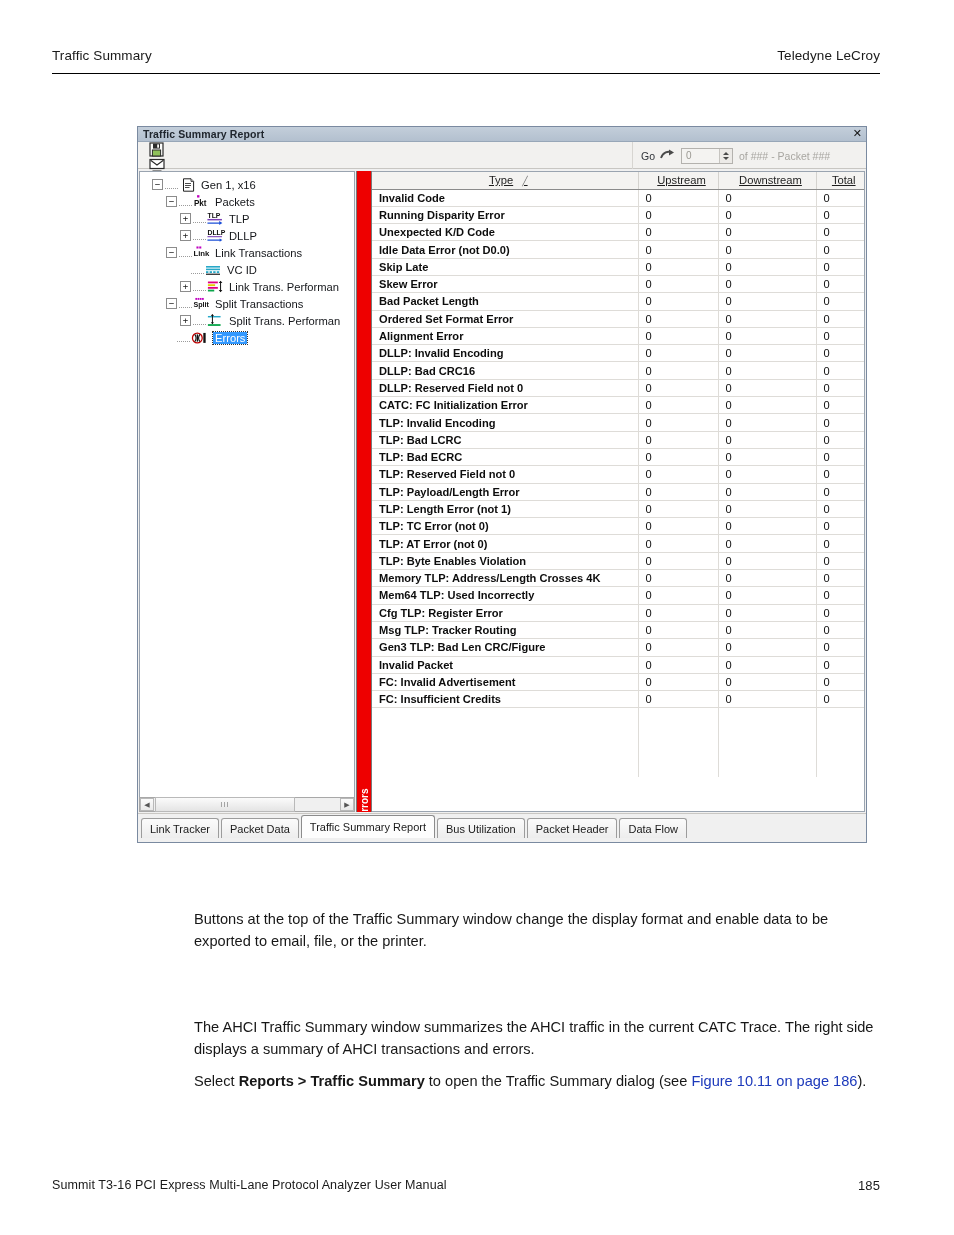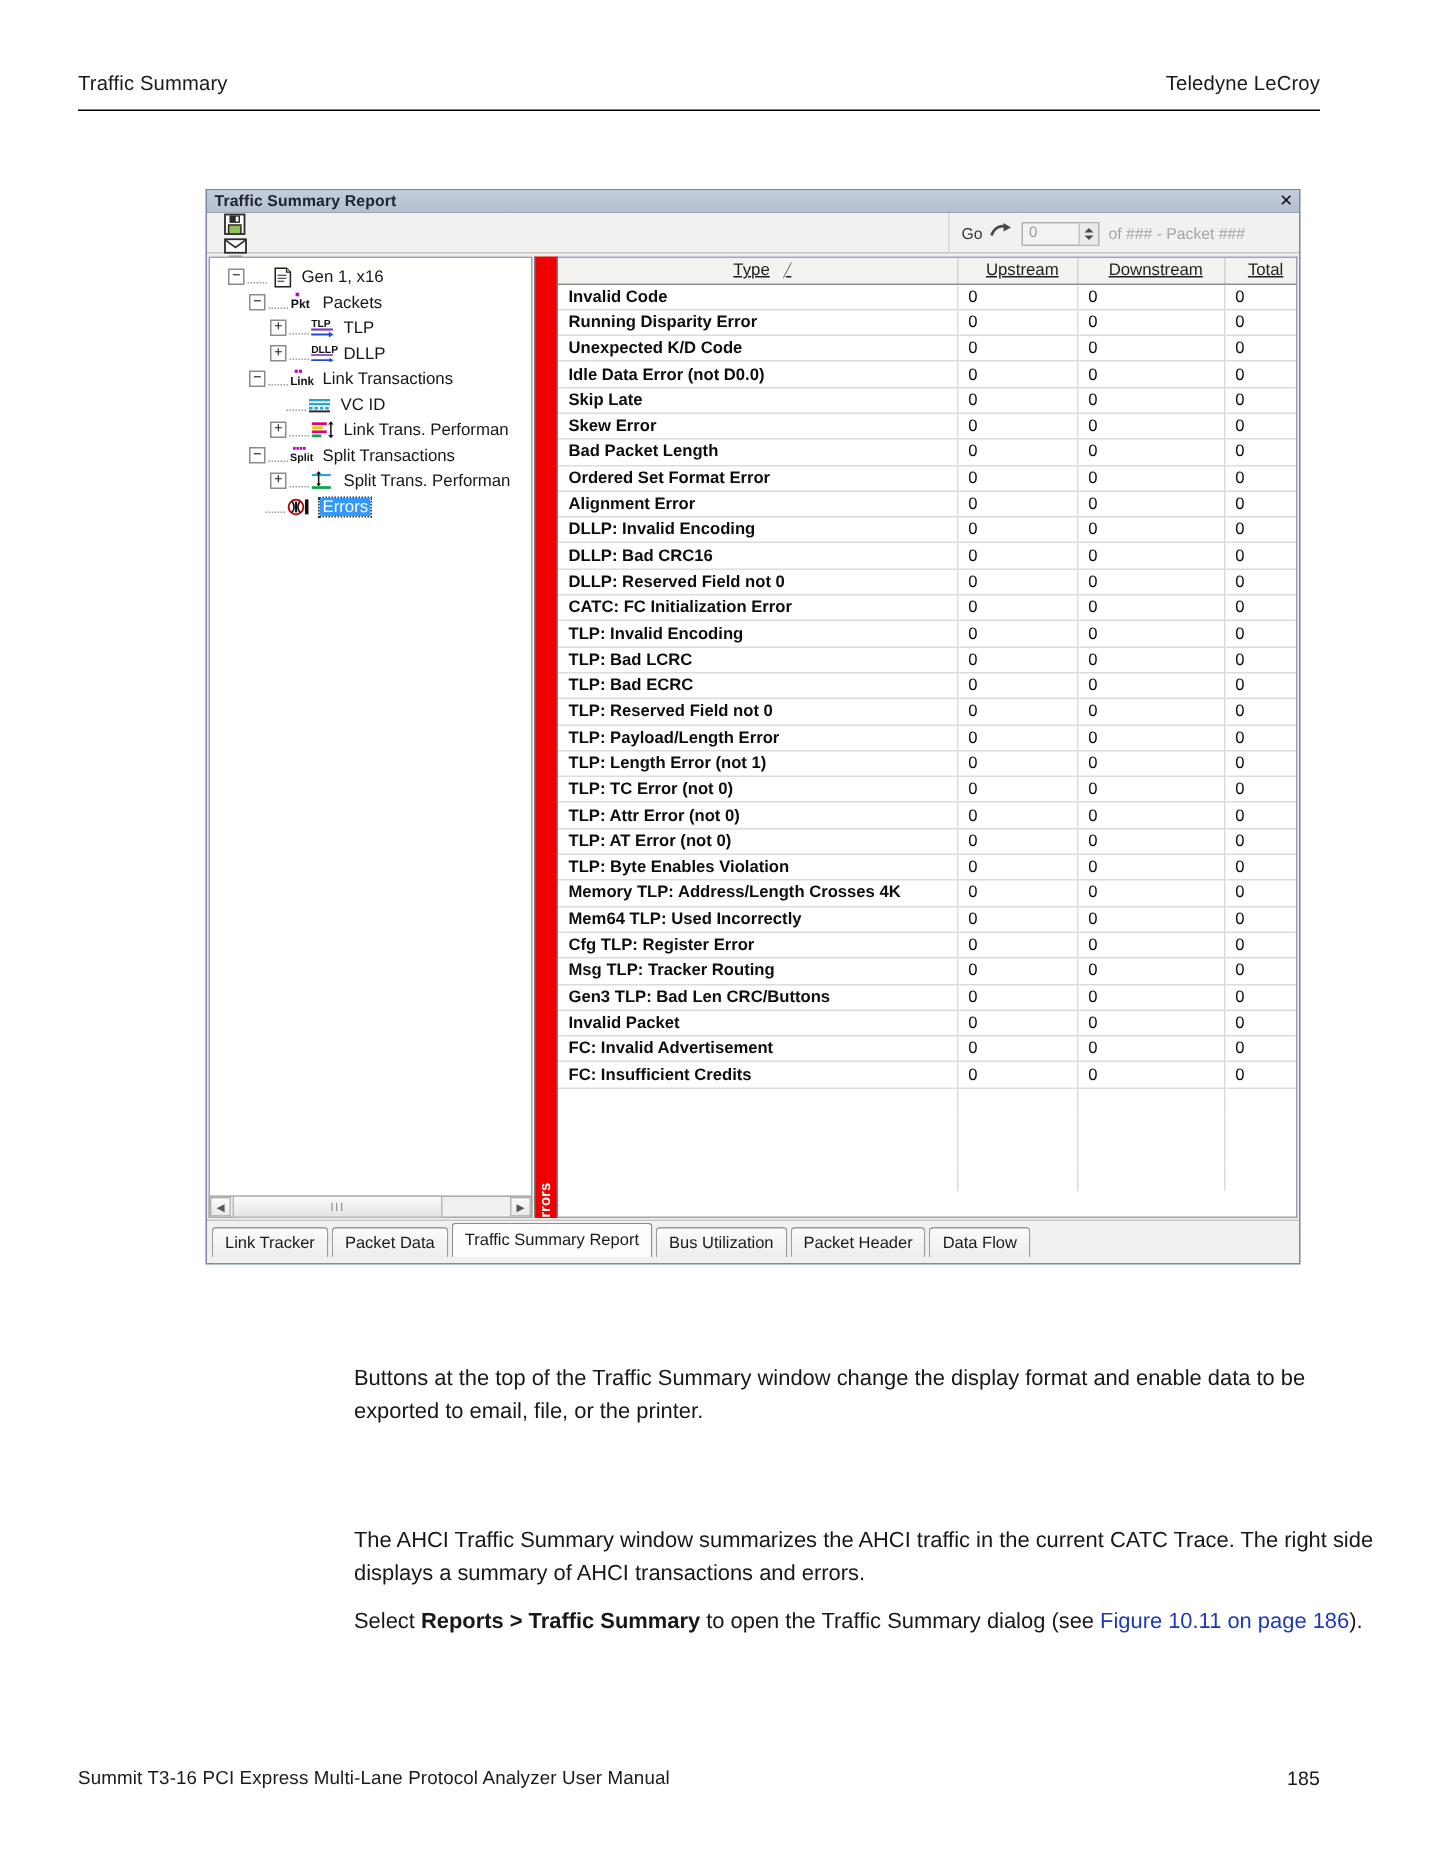--- a/index.html
+++ b/index.html
@@ -22,21 +22,21 @@
   .pg-footer{
     position:absolute;left:52px;top:1178px;width:828px;
     display:flex;justify-content:space-between;align-items:flex-start;
     font-size:12.5px;color:#1a1a1a;letter-spacing:.1px;
   }
   .pg-footer .pageno{font-size:13px;}
 
   
   .para{
     position:absolute;left:194px;width:690px;
-    font-size:14.6px;line-height:22px;color:#171717;margin-left:42px;
+    font-size:14.6px;line-height:22px;color:#171717;
   }
   .para b{font-weight:bold;}
   .lnk{color:#1c39bb;}
 
   
   .win{
     position:absolute;left:137px;top:126px;width:730px;height:717px;
     background:#f0f0f0;border:1px solid #7a8aa0;box-sizing:border-box;
     font-family:"Liberation Sans", sans-serif;
   }
@@ -561,26 +561,20 @@
               <td class="numcell">0</td>
               <td class="numcell">0</td>
             </tr>
             <tr>
               <td class="typecell">TLP: TC Error (not 0)</td>
               <td class="numcell">0</td>
               <td class="numcell">0</td>
               <td class="numcell">0</td>
             </tr>
             <tr>
-              <td class="typecell">TLP: Attr Error (not 0)</td>
-              <td class="numcell">0</td>
-              <td class="numcell">0</td>
-              <td class="numcell">0</td>
-            </tr>
-            <tr>
               <td class="typecell">TLP: AT Error (not 0)</td>
               <td class="numcell">0</td>
               <td class="numcell">0</td>
               <td class="numcell">0</td>
             </tr>
             <tr>
               <td class="typecell">TLP: Byte Enables Violation</td>
               <td class="numcell">0</td>
               <td class="numcell">0</td>
               <td class="numcell">0</td>
@@ -603,21 +597,21 @@
               <td class="numcell">0</td>
               <td class="numcell">0</td>
             </tr>
             <tr>
               <td class="typecell">Msg TLP: Tracker Routing</td>
               <td class="numcell">0</td>
               <td class="numcell">0</td>
               <td class="numcell">0</td>
             </tr>
             <tr>
-              <td class="typecell">Gen3 TLP: Bad Len CRC/Buttons</td>
+              <td class="typecell">Gen3 TLP: Bad Len CRC/Figure</td>
               <td class="numcell">0</td>
               <td class="numcell">0</td>
               <td class="numcell">0</td>
             </tr>
             <tr>
               <td class="typecell">Invalid Packet</td>
               <td class="numcell">0</td>
               <td class="numcell">0</td>
               <td class="numcell">0</td>
             </tr>

